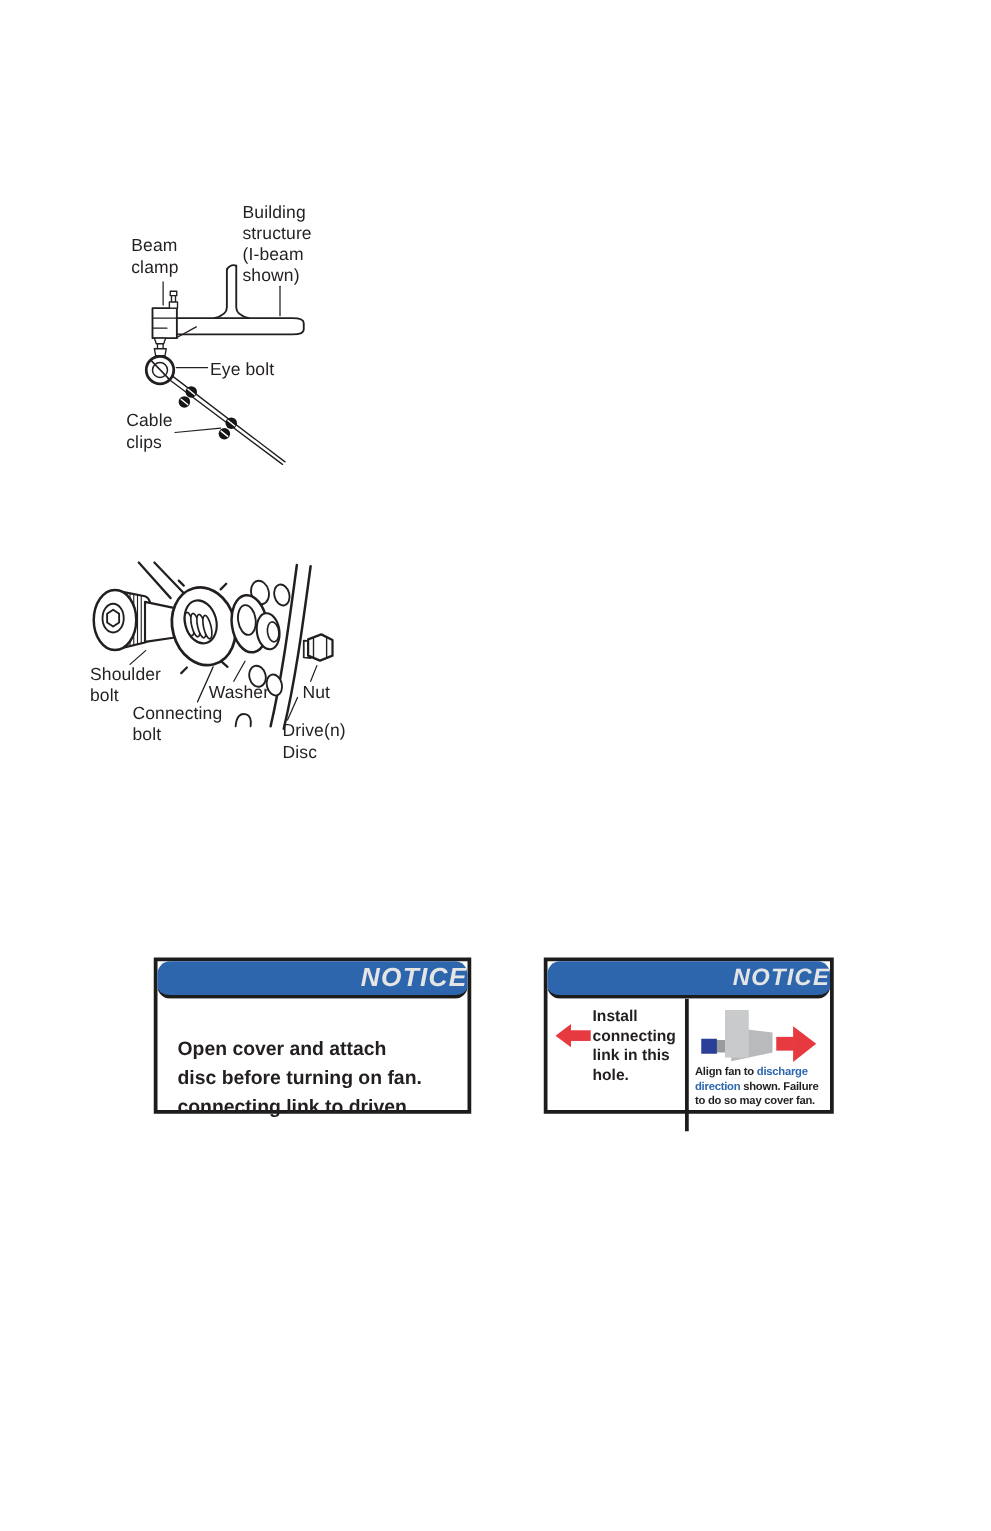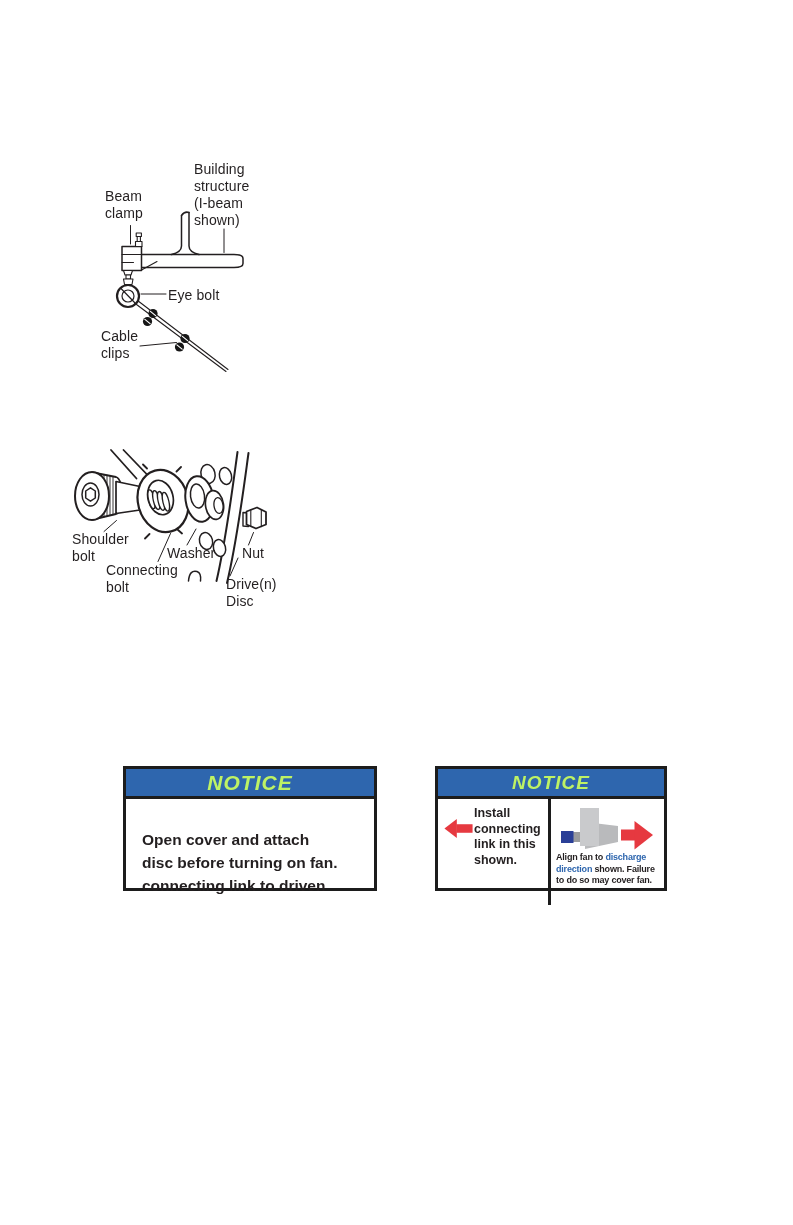--- a/index.html
+++ b/index.html
@@ -9,22 +9,22 @@
   
   .dl{position:absolute;font-size:14px;line-height:17px;letter-spacing:.1px;color:var(--ink,#231f20);white-space:nowrap;}
   
   .ln{stroke:var(--ink,#231f20);fill:none;stroke-linecap:round;stroke-linejoin:round;}
   .fw{fill:#fff;stroke:var(--ink,#231f20);}
   
   .notice{position:absolute;background:#fff;border:3px solid var(--label-border,#1c1c1c);box-sizing:border-box;}
   .n1{left:123px;top:766px;width:254px;height:125px;}
   .n2{left:435px;top:766px;width:232px;height:125px;}
   .nhead{height:27px;background:var(--header-blue,#2e66ae);border-bottom:3px solid var(--label-border,#1c1c1c);
-         display:flex;align-items:center;justify-content:center;color:#bef264;font-style:italic;font-weight:bold;
-         font-size:21px;letter-spacing:1px;}
+         display:flex;align-items:center;justify-content:flex-end;color:#e5e5e5;font-style:italic;font-weight:bold;
+         font-size:21px;letter-spacing:1px;border-radius:10px;}
   .nhead2{font-size:19px;}
   .nbody1{padding:29px 0 0 16px;font-weight:bold;font-size:15.5px;line-height:23px;white-space:nowrap;}
   .cells{display:flex;height:106px;}
   .cellL{width:113px;border-right:3px solid var(--label-border,#1c1c1c);position:relative;box-sizing:border-box;}
   .cellR{flex:1;position:relative;}
   .arrowL{position:absolute;left:6px;top:19px;width:29px;height:21px;fill:var(--safety-red,#e63940);}
   .installTxt{position:absolute;left:36px;top:7px;font-weight:bold;font-size:12.5px;line-height:15.5px;white-space:nowrap;}
   .fanSvg{position:absolute;left:4px;top:5px;width:102px;height:46px;}
   .alignTxt{position:absolute;left:5px;top:53px;font-weight:bold;font-size:9px;line-height:11.5px;letter-spacing:-.2px;white-space:nowrap;}
   .blu{color:var(--header-blue,#2e66ae);}
@@ -182,21 +182,21 @@
     <div class="cells">
       <div class="cellL">
         <svg class="arrowL" viewBox="0 0 34 24">
           <polygon points="0.5,12 15,1 15,23"></polygon>
           <rect x="14.5" y="7" width="19" height="10"></rect>
         </svg>
         <div class="installTxt">
           <div>Install</div>
           <div>connecting</div>
           <div>link in this</div>
-          <div>shown.</div>
+          <div>hole.</div>
         </div>
       </div>
       <div class="cellR">
         <svg class="fanSvg" viewBox="0 0 102 46">
           <polygon points="30,18 63,22 63,38 30,45" fill="var(--fan-gray-dark,#b9babc)"></polygon>
           <rect x="17" y="28" width="9" height="10" fill="#9a9b9d"></rect>
           <rect x="25" y="4" width="19" height="38" fill="var(--fan-gray,#c9cacc)"></rect>
           <rect x="6" y="27" width="12.5" height="12" fill="var(--navy-blue,#2a3f97)"></rect>
           <g fill="var(--safety-red,#e63940)">
             <rect x="66" y="25.5" width="14" height="11"></rect>

